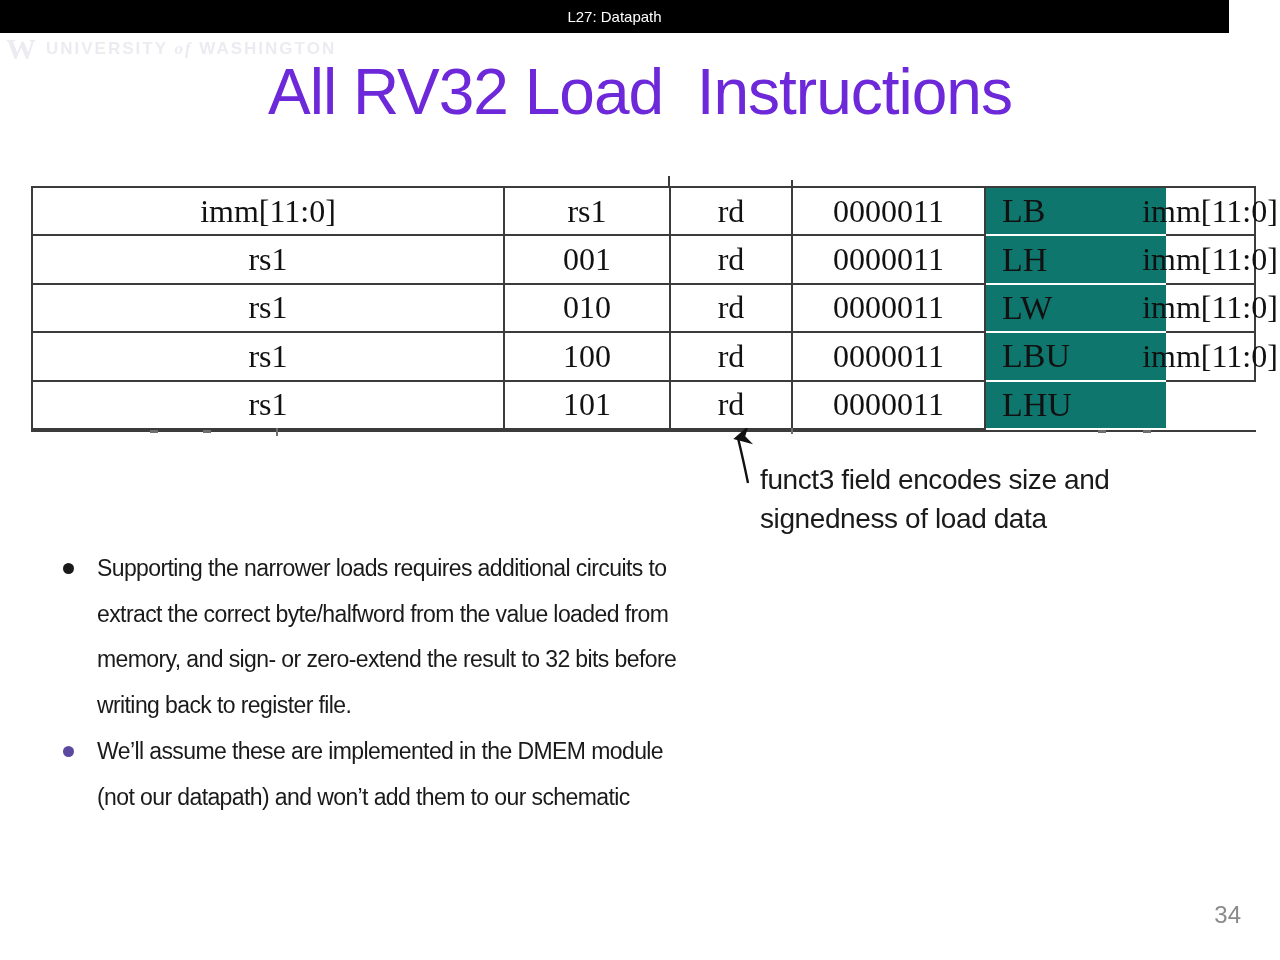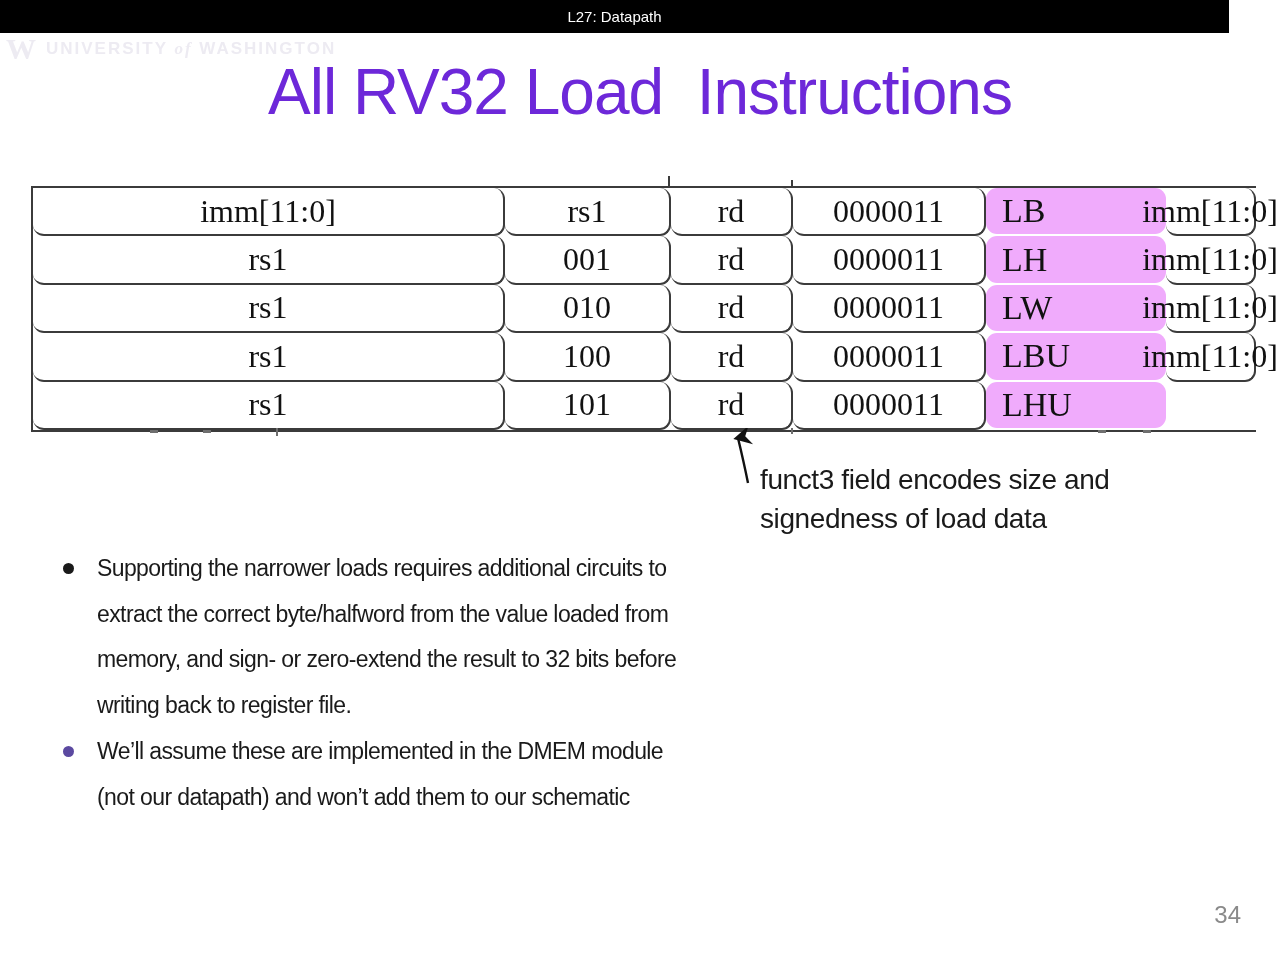--- a/index.html
+++ b/index.html
@@ -52,24 +52,24 @@
     border:2px solid #3b3b3b;
     border-right:none;
     background:#fff;
   }
   .itable .cell{
     height:46.4px;
     display:flex;align-items:center;justify-content:center;
     border-right:2px solid #3b3b3b;
     border-bottom:2px solid #3b3b3b;
     font-family:"Liberation Serif","DejaVu Serif",serif;
-    font-size:32px;color:#111;border-radius:11px;
+    font-size:32px;color:#111;
   }
   .itable .cell.name{
-    border:none;background:#f0abfc;
+    border:none;background:#0f766e;
     justify-content:flex-start;padding-left:16px;
     font-size:34px;
   }
   
   .tick{position:absolute;background:#3b3b3b;}
   .remnant{position:absolute;background:#6f6f6f;}
   
   .ann-arrow{position:absolute;left:718px;top:428px;}
   .annotation{
     position:absolute;left:760px;top:460px;

